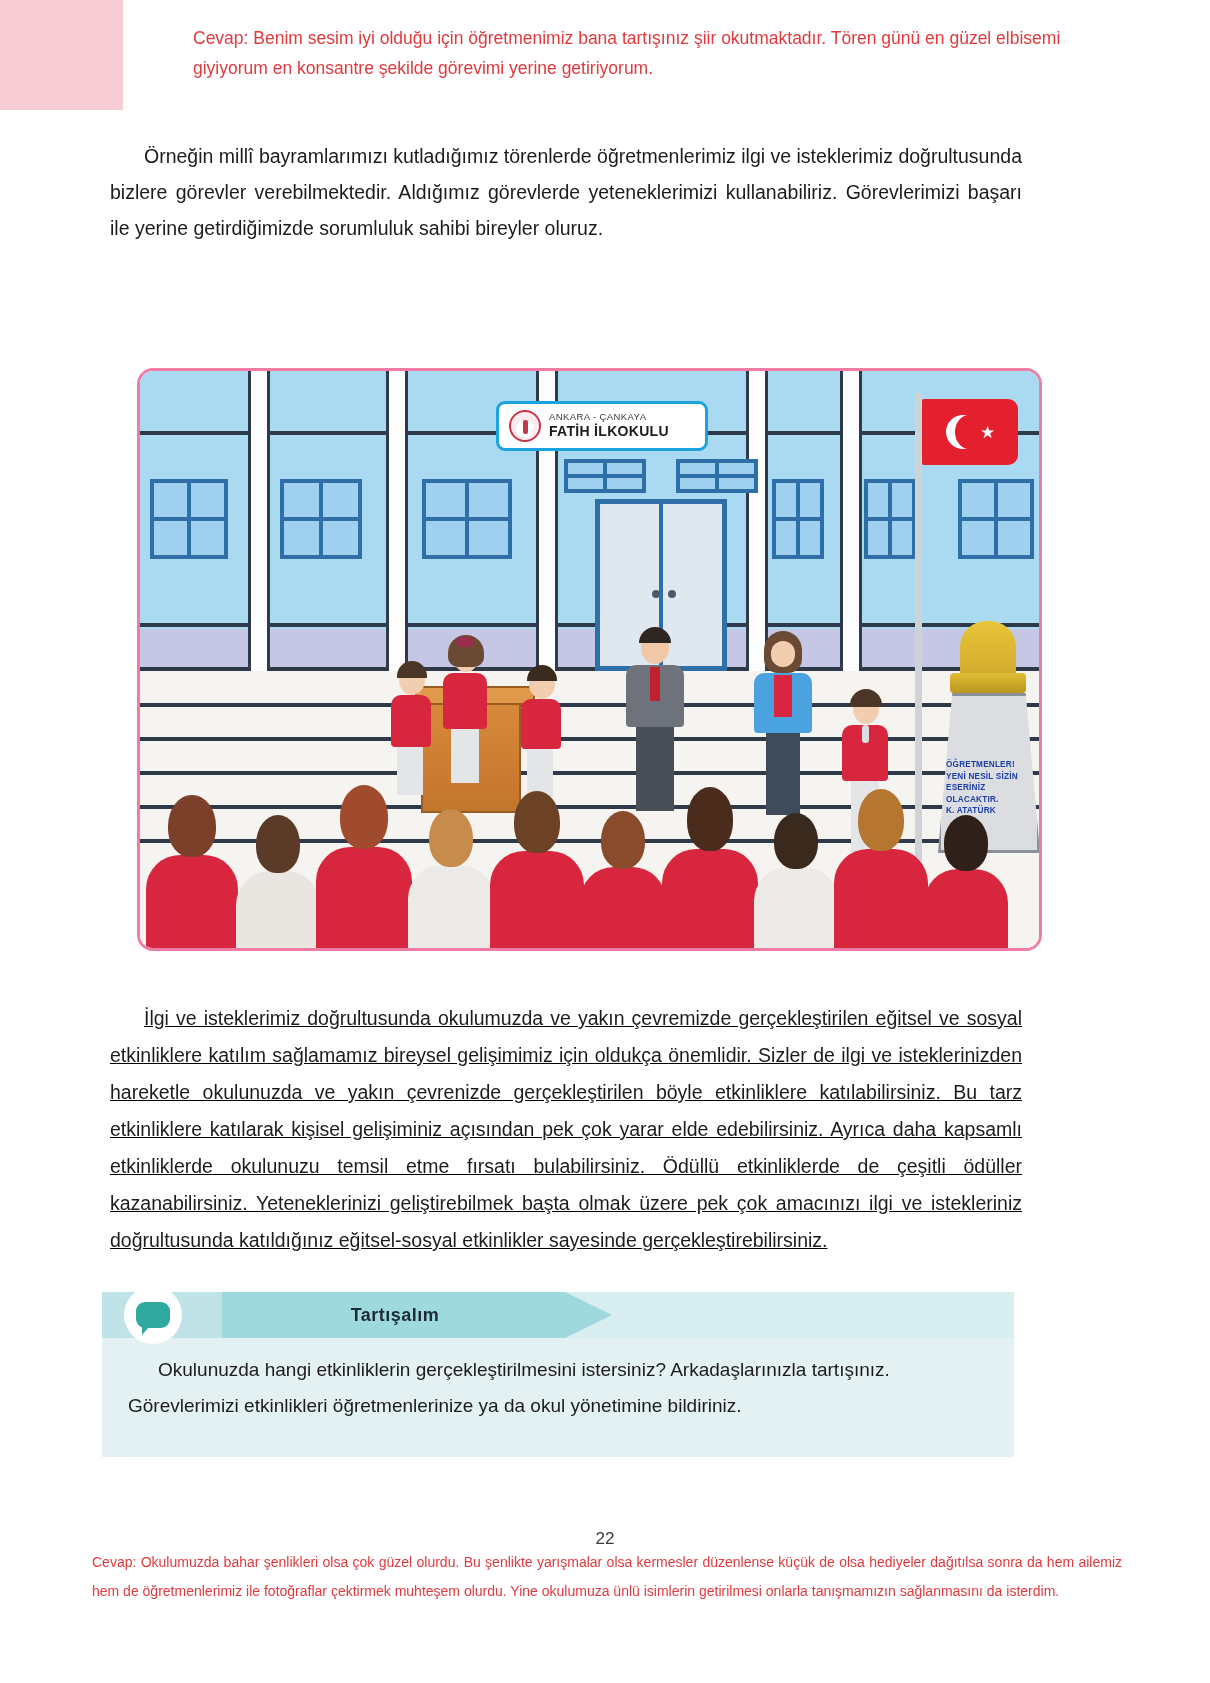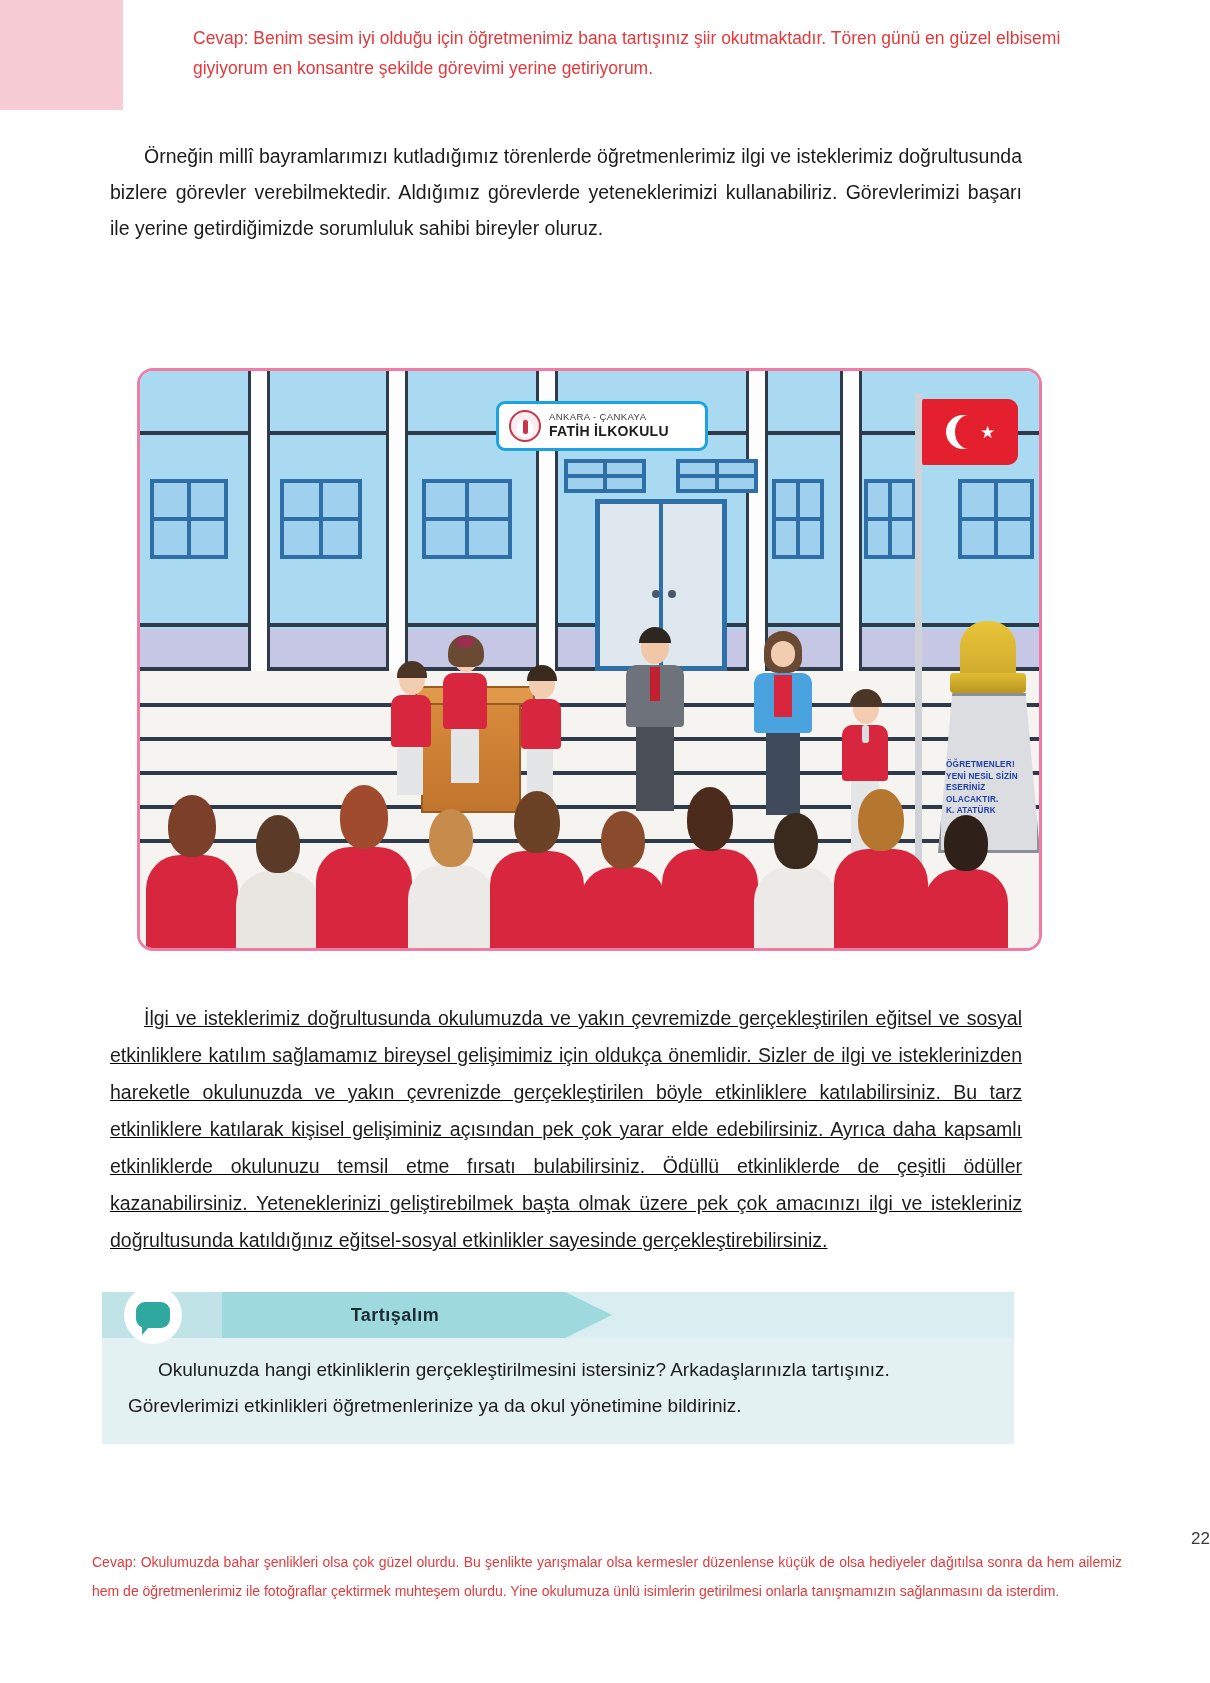--- a/index.html
+++ b/index.html
@@ -184,34 +184,34 @@
     background:#ffffff; display:flex; align-items:center; justify-content:center;
   }
   .speech-icon {
     width:34px; height:26px; background:#2fa8a0; border-radius:9px; position:relative;
   }
   .speech-icon::after{
     content:''; position:absolute; left:6px; bottom:-7px; border-width:8px 7px 0 0;
     border-style:solid; border-color:#2fa8a0 transparent transparent transparent;
   }
   .discuss-body {
-    background:#e4f1f3; padding:14px 26px 20px 26px;
+    background:#e4f1f3; padding:14px 26px 33px 26px;
   }
   .discuss-body p {
     font-size:19px; line-height:36px; color:#1c1c1c; text-indent:30px;
   }
   .discuss-body p + p { text-indent:0; }
 
   
   .answer-bottom {
     position:absolute; left:92px; top:1548px; width:1030px;
     color:#e03a3e; font-size:14px; line-height:29px; text-align:justify;
   }
   .page-number {
-    position:absolute; left:0; top:1529px; width:1210px; text-align:right;
+    position:absolute; left:0; top:1529px; width:1210px; text-align:center;
     font-size:17px; color:#3a3a3a;
   }
 </style>
 </head>
 <body>
 
 <div class="page">
 
   <div class="corner-block"></div>
 

